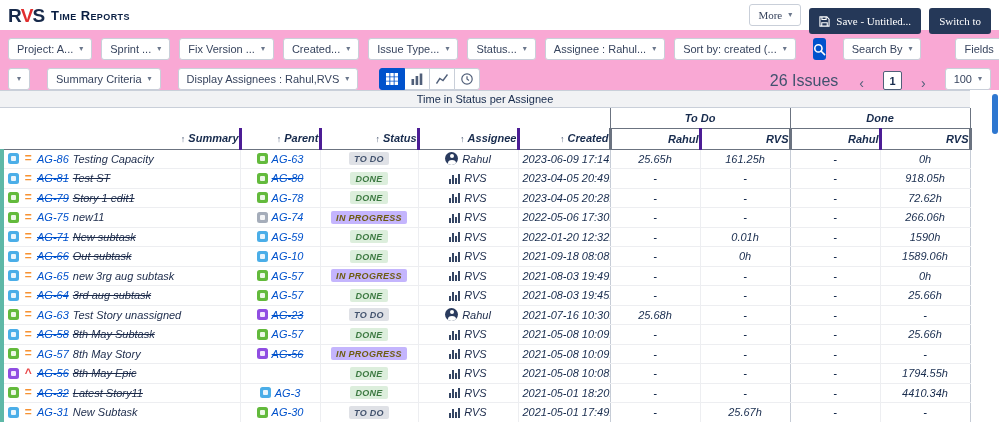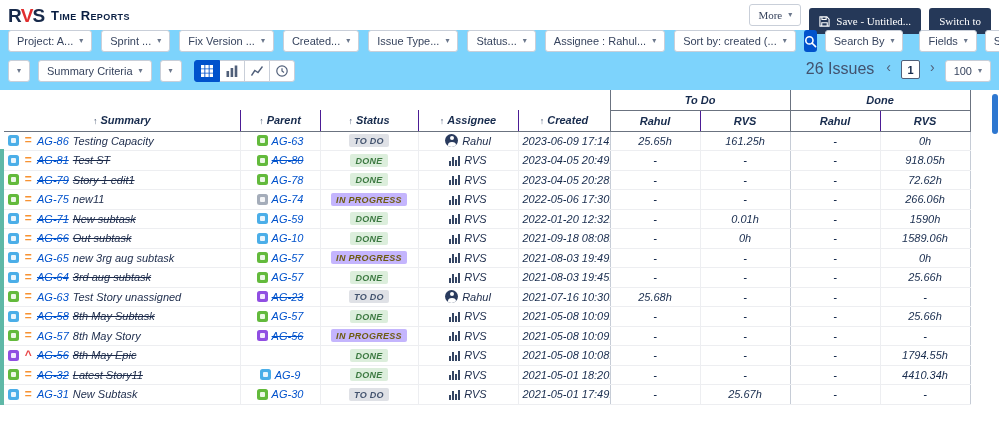--- a/index.html
+++ b/index.html
@@ -12,21 +12,21 @@
   .logo { display:flex; align-items:center; }
   .lg { font-size:19px; font-weight:800; line-height:1; letter-spacing:-1px; color:#17294A; }
   .lg-v { color:#E12E2E; }
   .app-title { margin-left:7px; font-size:13px; font-weight:700; font-variant:small-caps;
     letter-spacing:.4px; color:#091E42; }
   .topbar-right { margin-left:auto; display:flex; align-items:center; gap:8px;font-family:Liberation Serif, serif; }
   .navy-btn { background:#253858; color:#fff; border:none; border-radius:3px; height:23px;
     padding:13px 10px; font-size:11px; display:inline-flex; align-items:center; gap:6px; white-space:nowrap;margin-top:12px; }
 
   
-  .frow { height:30px; background:#7dd3fc; display:flex; align-items:flex-start; padding:0 8px; gap:8px; }
+  .frow { height:30px; background:#f9a8d4; display:flex; align-items:flex-end; padding:0 8px; gap:17px; }
   .fgroup { display:flex; align-items:center; gap:9px; }
   .fbtn { height:22px; background:#fff; border:1px solid #C9CFD9; border-radius:3px; padding:0 8px;
     font-size:11px; color:#37445E; display:inline-flex; align-items:center; gap:6px; white-space:nowrap; }
   .chev { font-size:8px; color:#6B778C; line-height:1; }
   .search-btn { width:27px; height:22px; background:#0052CC; border:none; border-radius:3px;
     display:inline-flex; align-items:center; justify-content:center; }
   .spacer { flex:1; }
   .view-toggle { display:flex; margin-left:4px; }
   .vbtn { width:26px; height:22px; background:#fff; border:1px solid #C9CFD9; color:#505F79;
     display:inline-flex; align-items:center; justify-content:center; margin-left:-1px; }
@@ -42,21 +42,21 @@
   .content { position:relative; height:332px; }
   .table-wrap { width:970px; position:relative; }
   .table-title { height:18px; background:#F1F2F4; border-top:1px solid #C9CFD9; border-bottom:1px solid #C9CFD9;
     display:flex; align-items:center; justify-content:center; font-size:11px; color:#172B4D; }
   table { width:966px; margin-left:4px; border-collapse:collapse; table-layout:fixed; background:#fff;font-style:italic; }
   .group-row { height:20px; }
   .g-spacer { border:none; border-right:1px solid #6B7380; }
   .g-cell { text-align:center; font-size:11px; font-weight:bold; color:#172B4D;
     border:1px solid #6B7380; border-top:none; }
   .head-row th { height:21px; font-size:11px; font-weight:bold; color:#172B4D; background:#fff;
-    border-bottom:1px solid #6B7380; border-right:1px solid #4c1d95; text-align:center; }
+    border-bottom:1px solid #6B7380; border-right:3px solid #4c1d95; text-align:right; }
   th.mjr { border-right-color:#6B7380; }
   .sort { color:#505F79; font-size:9px; margin-right:3px; font-weight:normal; }
   .trow { height:19.5px; }
   td.cell { font-size:11px; padding:0 4px; border-right:1px solid #EDEEF1; border-bottom:1px solid #EDEEF1;
     vertical-align:middle; overflow:hidden; white-space:nowrap; }
   td.mjr { border-right-color:#C6CCD6; }
   td.tc { text-align:center; }
   .rowline { display:flex; align-items:center; gap:4px; overflow:hidden; white-space:nowrap; }
   .rowline.center { justify-content:center; }
   .ticon { width:11px; height:11px; border-radius:2.5px; flex:none; }
@@ -178,20 +178,21 @@
 
   <div class="frow">
     <button class="fbtn">
       <span class="chev">▾</span>
     </button>
     <button class="fbtn">
       <span>Summary Criteria</span>
       <span class="chev">▾</span>
     </button>
     <button class="fbtn">
+      <span>Display Assignees : Rahul,RVS</span>
       <span class="chev">▾</span>
     </button>
     <div class="view-toggle">
       <button class="vbtn active">
         <svg width="12" height="12" viewBox="0 0 12 12" fill="currentColor">
             <path d="M0 0h3.4v3.4H0zM4.3 0h3.4v3.4H4.3zM8.6 0H12v3.4H8.6zM0 4.3h3.4v3.4H0zM4.3 4.3h3.4v3.4H4.3zM8.6 4.3H12v3.4H8.6zM0 8.6h3.4V12H0zM4.3 8.6h3.4V12H4.3zM8.6 8.6H12V12H8.6z"></path>
           </svg>
       </button>
       <button class="vbtn">
         <svg width="12" height="12" viewBox="0 0 12 12" fill="currentColor">
@@ -218,20 +219,21 @@
     <span class="pg-current">1</span>
     <button class="pg-btn">›</button>
     <button class="fbtn">
       <span>100</span>
       <span class="chev">▾</span>
     </button>
   </div>
 
   <div class="content">
     <div class="table-wrap">
+      <div class="table-title">Time in Status per Assignee</div>
       <table class="issue-table">
         <colgroup>
           <col style="width:236px">
             <col style="width:80px">
             <col style="width:98px">
           <col style="width:100px">
             <col style="width:92px">
             <col style="width:90px">
           <col style="width:90px">
             <col style="width:90px">
@@ -642,21 +644,21 @@
                 <div class="rowline">
                   <span class="ticon t-story"></span>
                   <span class="prio p-medium">=</span>
                   <span class="ikey struck">AG-32</span>
                   <span class="isum struck">Latest Story11</span>
                 </div>
               </td>
               <td class="cell c1">
                 <div class="rowline center">
                   <span class="ticon t-task"></span>
-                  <span class="ikey">AG-9</span>
+                  <span class="ikey">AG-3</span>
                 </div>
               </td>
               <td class="cell c2 tc"><span class="badge b-done">DONE</span></td>
               <td class="cell c3">
                 <div class="rowline center">
                   <span class="av-bars">
                     <i></i>
                     <i></i>
                     <i></i>
                     <i></i>

